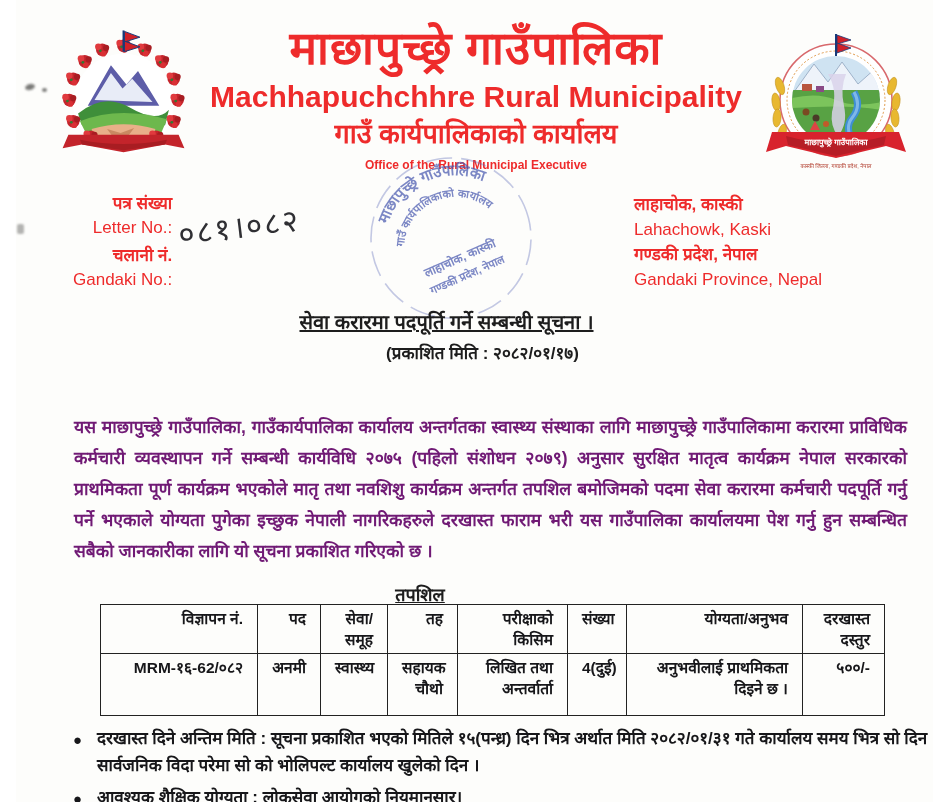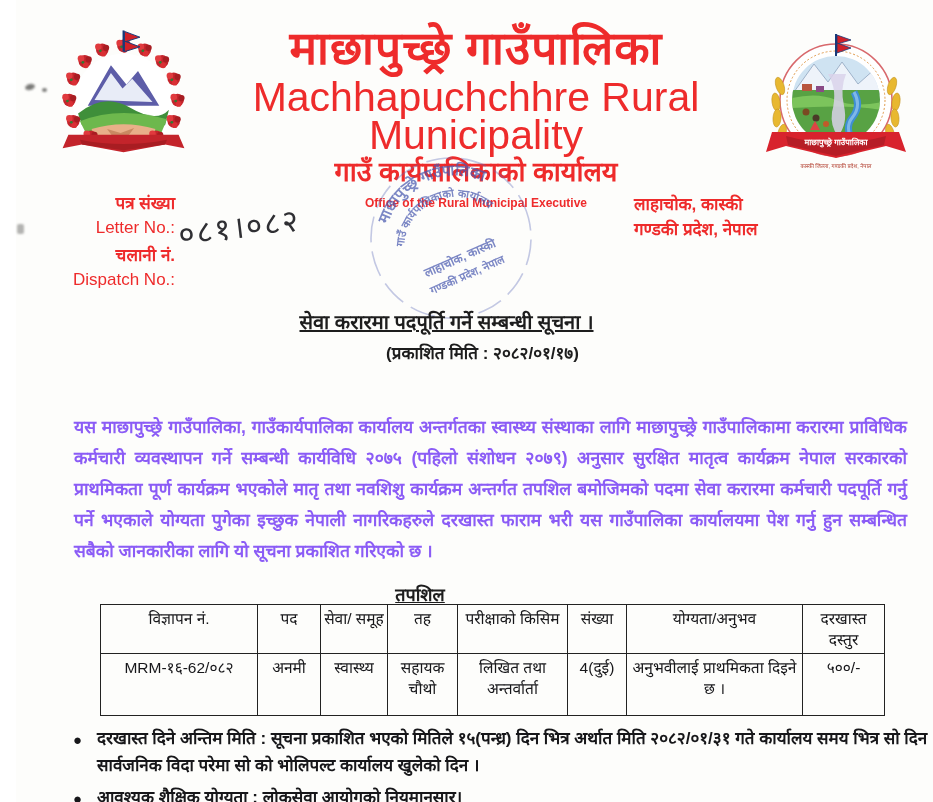--- a/index.html
+++ b/index.html
@@ -12,21 +12,21 @@
     overflow:hidden;
   }
   .page{ position:relative; width:933px; height:802px; background:#fdfdfb;margin-left:16px; }
 
   
   .header{ position:absolute; left:0; top:0; width:933px; height:195px; }
   .emblem-left{ position:absolute; left:35px; top:26px; width:145px; height:150px; }
   .emblem-right{ position:absolute; left:742px; top:28px; width:155px; height:155px; }
   .head-titles{ position:absolute; left:175px; top:18px; width:570px; text-align:center; color:var(--red,#ee2b2b); }
   .t1{ font-size:46px; font-weight:bold; line-height:60px; letter-spacing:1px; }
-  .t2{ font-size:41px; font-weight:normal; line-height:38px; }
+  .t2{ font-size:30px; font-weight:bold; line-height:38px; }
   .t3{ font-size:27px; font-weight:bold; line-height:36px; }
   .t4{ font-size:12px; font-weight:bold; line-height:26px; }
 
   
   .meta{ position:absolute; left:57px; top:192px; font-size:17px; line-height:24px; color:var(--red,#ee2b2b);text-align:right; }
   .meta .np{ font-weight:bold; }
   .letter-value{
     position:absolute; left:105px; top:0px;
     font-family:cursive;
     font-size:31px; color:#2f2f33; font-weight:normal;
@@ -48,36 +48,36 @@
     position:absolute; left:0; top:308px; width:861px; text-align:center;
     font-size:20px; font-weight:bold; text-decoration:underline;
   }
   .notice-date{
     position:absolute; left:0; top:341px; width:933px; text-align:center;
     font-size:17px; font-weight:bold;
   }
   .body-par{
     position:absolute; left:58px; top:412px; width:833px;
     font-size:17.5px; line-height:31px; text-align:justify; font-weight:bold;
-    color:#8b5cf6;
+    color:#701a75;
   }
 
   
   .table-caption{
     position:absolute; left:0; top:582px; width:808px; text-align:center;
     font-size:18px; font-weight:bold; text-decoration:underline;
   }
   .spec-table{
     position:absolute; left:84px; top:604px; width:784px;
     border-collapse:collapse; table-layout:fixed;
     font-size:15.5px; color:#17171a;
   }
   .spec-table th, .spec-table td{
-    border:1.6px solid #222; text-align:center; vertical-align:top;
-    padding:3px 2px; font-weight:normal; line-height:21px;
+    border:1.6px solid #222; text-align:right; vertical-align:top;
+    padding:3px 14px; font-weight:bold; line-height:21px;
   }
   .spec-table th{ height:48px; }
   .spec-table td{ height:62px; }
   .c0{width:157px}.c1{width:63px}.c2{width:67px}.c3{width:70px}
   .c4{width:110px}.c5{width:59px}.c6{width:176px}.c7{width:82px}
 
   
   .notes{ position:absolute; left:57px; top:726px; width:855px; font-size:17px; line-height:26.5px; font-weight:bold; color:#17171a;}
   .note{ display:flex; margin-bottom:6px; }
   .bullet{ width:24px; flex:0 0 24px; font-size:15px; padding-top:1px; }
@@ -221,26 +221,28 @@
   </div>
 
   <div class="meta">
     <div class="np">पत्र संख्या</div>
     <div style="position:relative;">
       <span>Letter No.:</span>
       <span class="letter-value">०८१।०८२</span>
     </div>
     <div class="dispatch-gap"></div>
     <div class="np">चलानी नं.</div>
-    <div>Dispatch No.:</div>
+    <div>Gandaki No.:</div>
   </div>
 
   <div class="address">
     <div class="np">लाहाचोक, कास्की</div>
+    <div>Lahachowk, Kaski</div>
     <div class="np">गण्डकी प्रदेश, नेपाल</div>
+    <div>Gandaki Province, Nepal</div>
   </div>
 
   <div class="notice-title">सेवा करारमा पदपूर्ति गर्ने सम्बन्धी सूचना ।</div>
   <div class="notice-date">(प्रकाशित मिति : २०८२/०१/१७)</div>
   <div class="body-par">यस माछापुच्छ्रे गाउँपालिका, गाउँकार्यपालिका कार्यालय अन्तर्गतका स्वास्थ्य संस्थाका लागि माछापुच्छ्रे गाउँपालिकामा करारमा प्राविधिक कर्मचारी व्यवस्थापन गर्ने सम्बन्धी कार्यविधि २०७५ (पहिलो संशोधन २०७९) अनुसार सुरक्षित मातृत्व कार्यक्रम नेपाल सरकारको प्राथमिकता पूर्ण कार्यक्रम भएकोले मातृ तथा नवशिशु कार्यक्रम अन्तर्गत तपशिल बमोजिमको पदमा सेवा करारमा कर्मचारी पदपूर्ति गर्नु पर्ने भएकाले योग्यता पुगेका इच्छुक नेपाली नागरिकहरुले दरखास्त फाराम भरी यस गाउँपालिका कार्यालयमा पेश गर्नु हुन सम्बन्धित सबैको जानकारीका लागि यो सूचना प्रकाशित गरिएको छ ।</div>
 
   <div class="table-caption">तपशिल</div>
   <table class="spec-table">
     <colgroup>
       <col class="c0">

